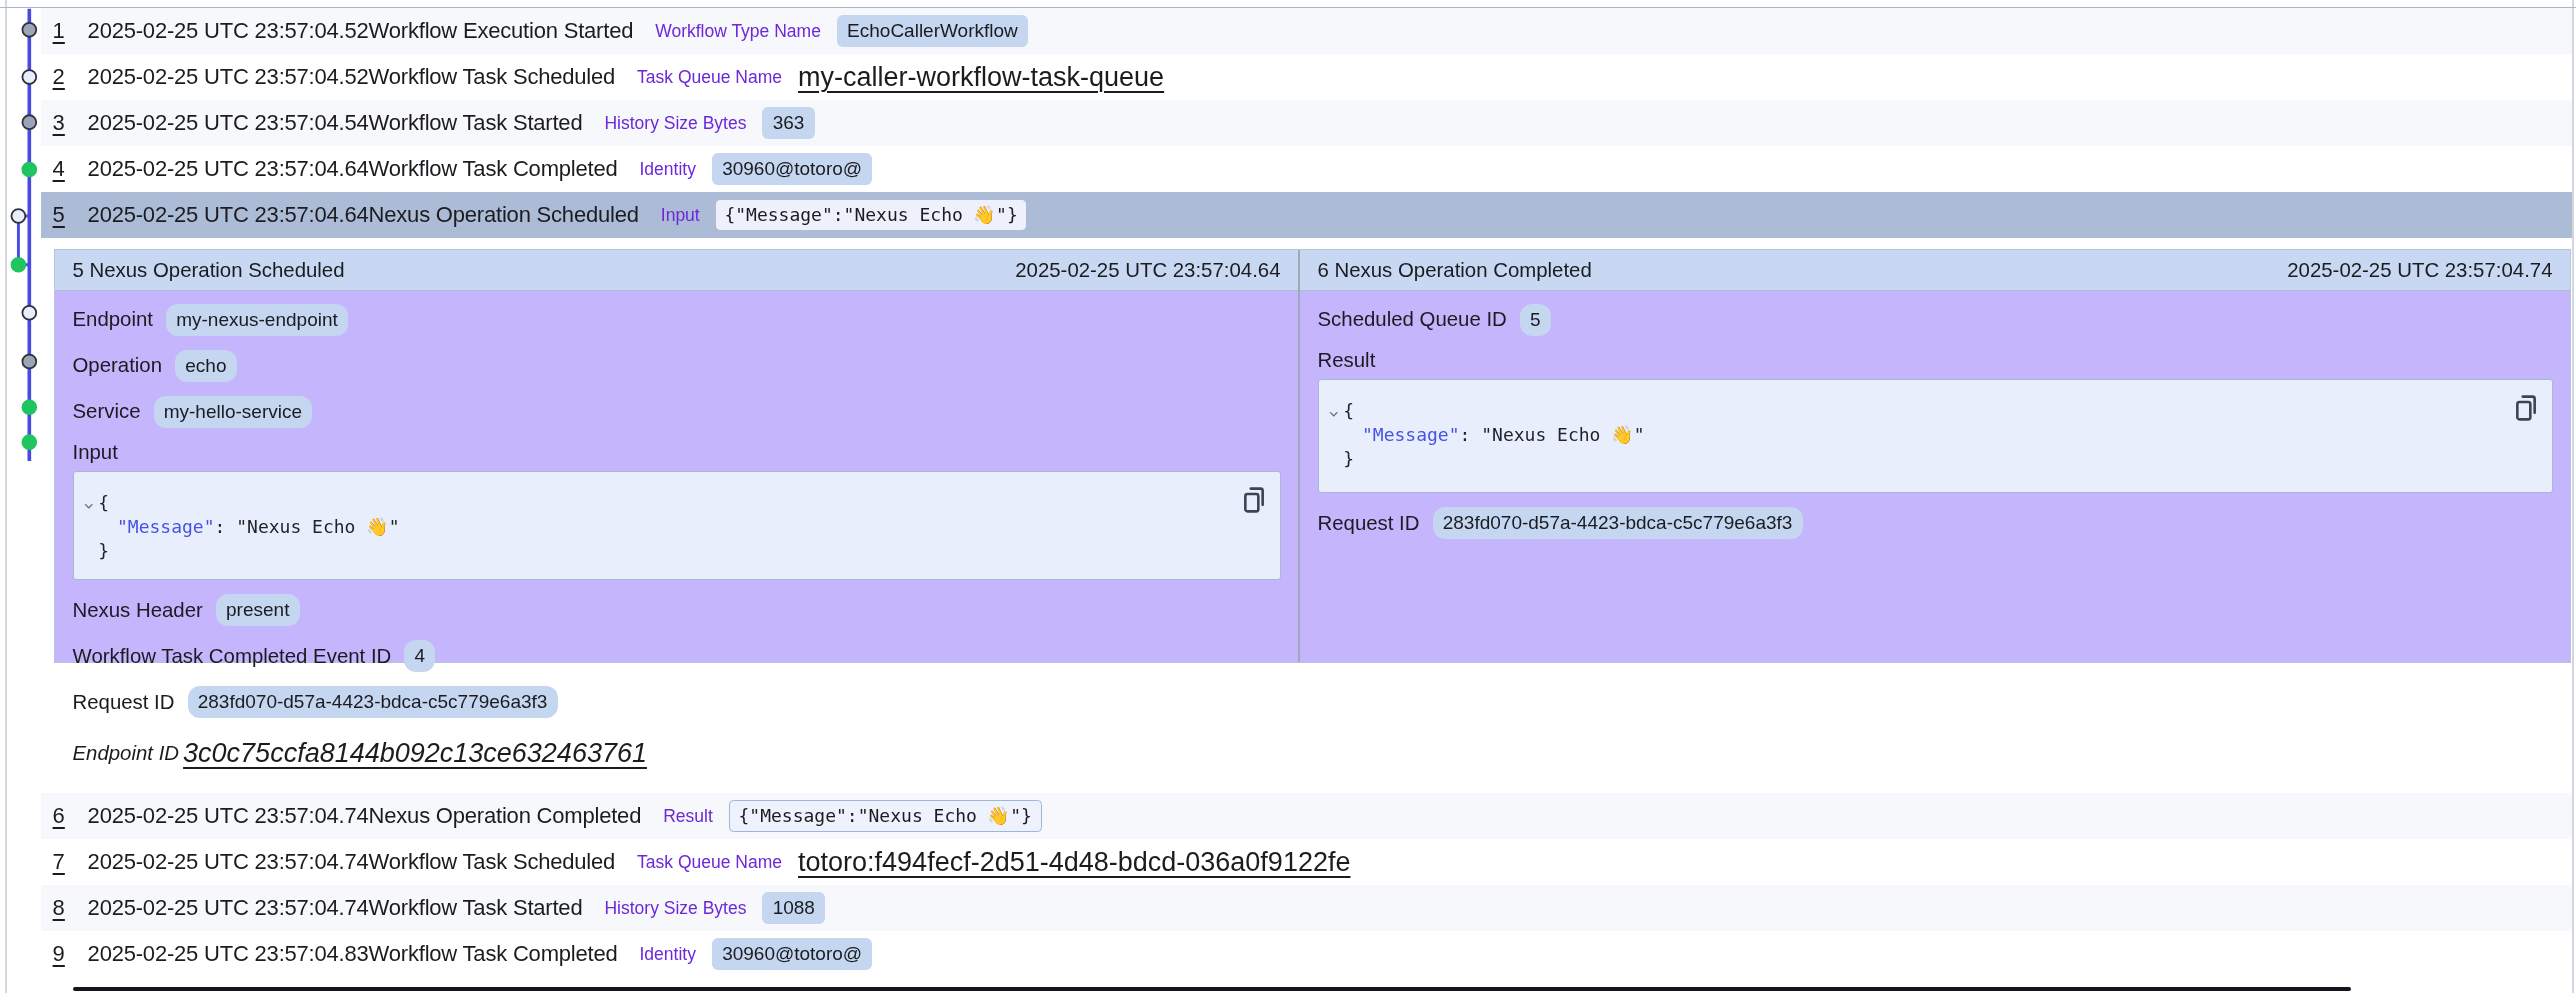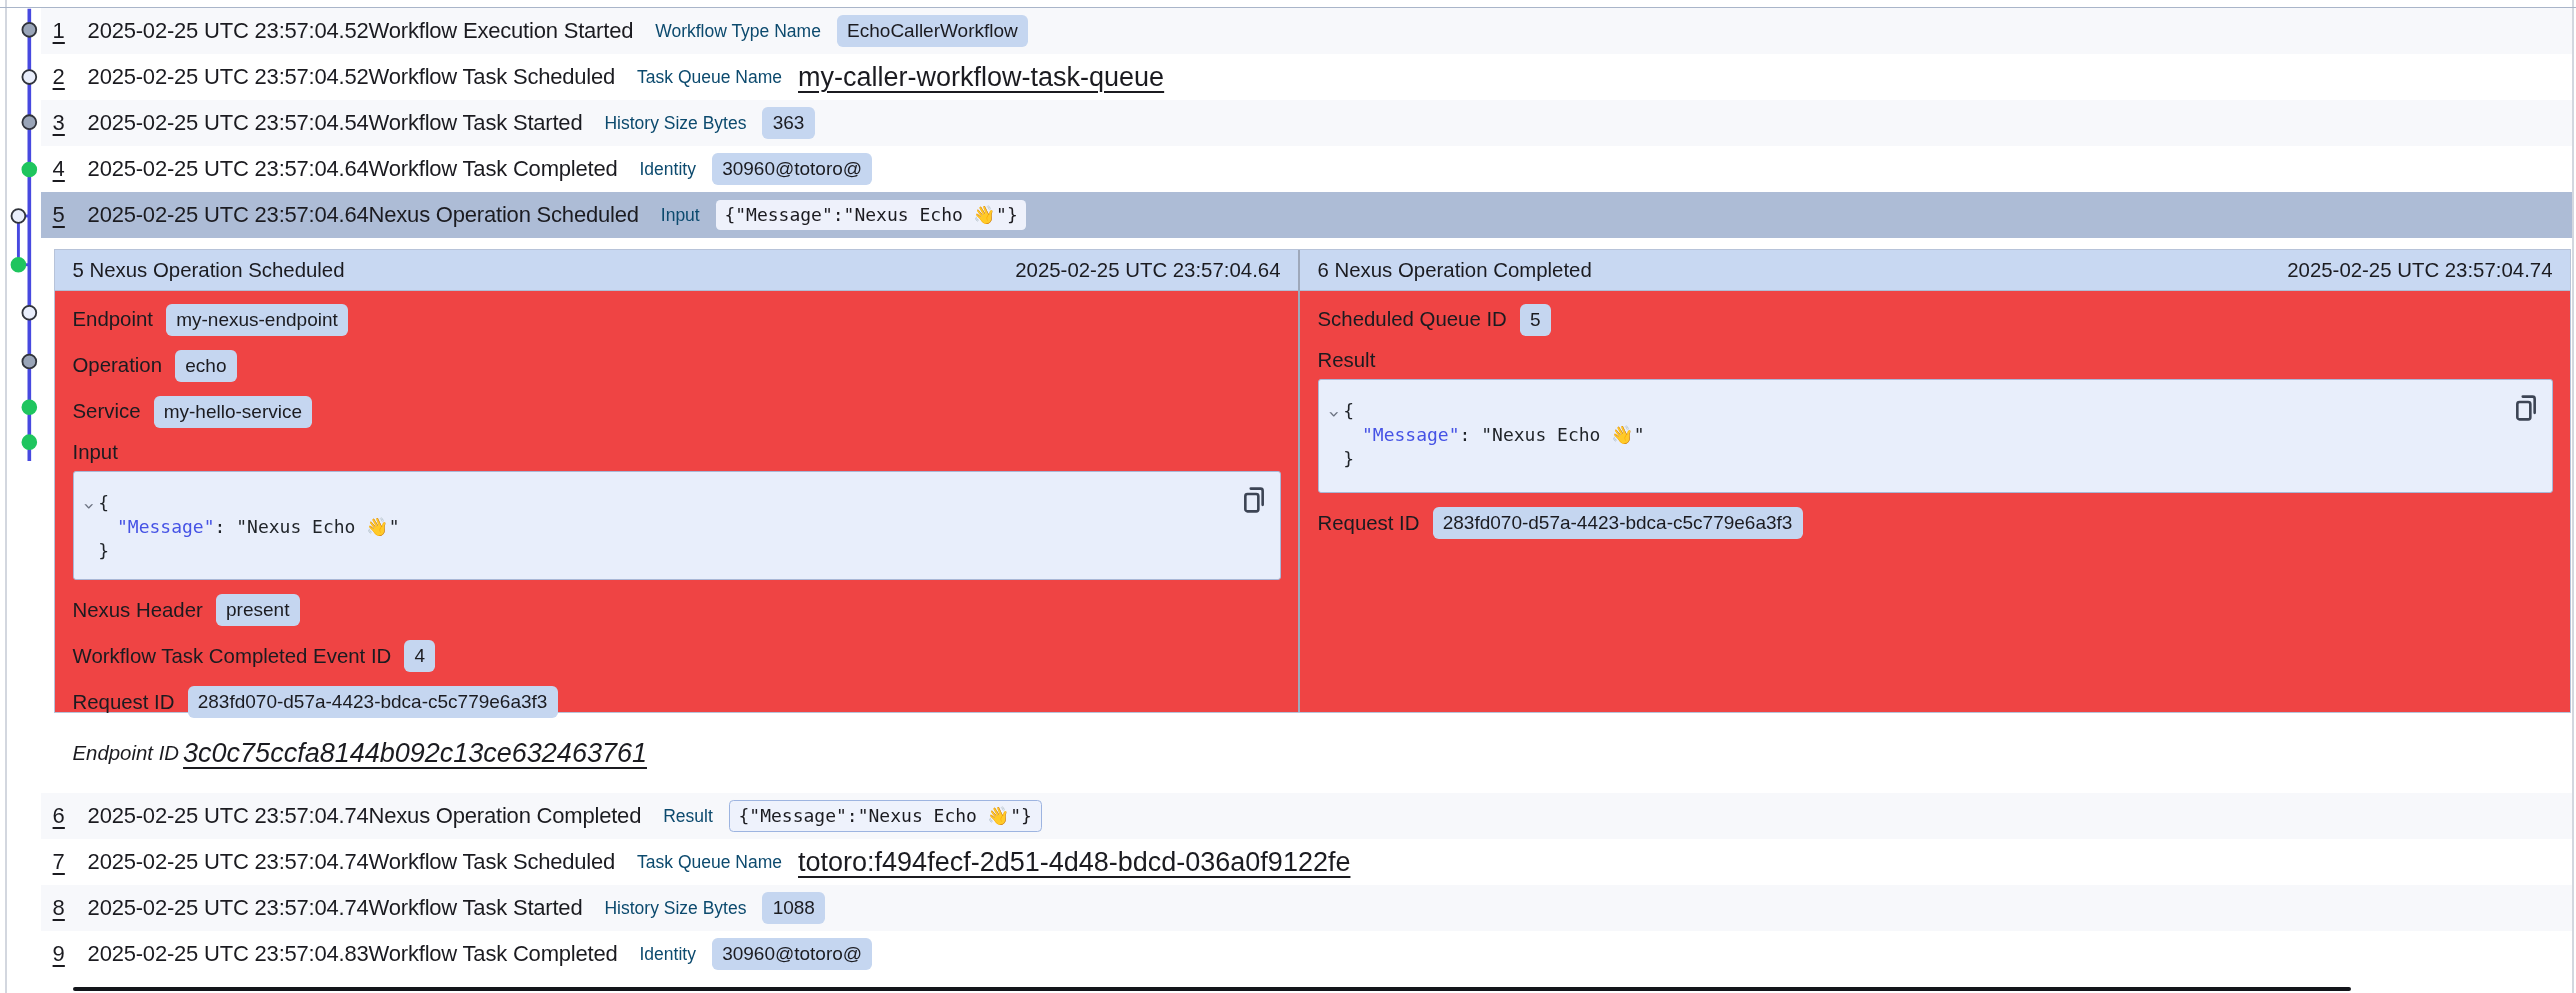--- a/index.html
+++ b/index.html
@@ -23,49 +23,49 @@
   
   .rows { position:absolute; left:41px; width:2531px; }
   .rows.top-group { top:8px; }
   .rows.bottom-group { top:793px; }
   .row { height:46px; display:flex; align-items:center; padding-left:11.6px; background:#ffffff; }
   .row.alt { background:#f7f8fb; }
   .row.selected { background:#adbcd6; }
   .row-num { width:35px; font-size:22px; text-decoration:underline; text-underline-offset:4.4px; }
   .row-ts  { width:281px; font-size:22px; letter-spacing:-0.2px; }
   .row-name { font-size:22px; font-weight:normal; letter-spacing:-0.2px; }
-  .row-lbl { margin-left:22px; font-size:17.5px; color:#0c4a6e; }
+  .row-lbl { margin-left:22px; font-size:17.5px; color:#6d28d9; }
   .row-val { margin-left:16px; }
   .badge {
     display:inline-block; background:#c5d6f0; border-radius:5.8px;
     padding:5.1px 10.2px; font-size:19px; line-height:22px;
   }
   .link { font-size:27px; text-decoration:underline; text-underline-offset:5.1px; text-decoration-thickness:1.5px; }
   .code-badge {
     display:inline-block; background:#eef1fb; border-radius:4.4px;
     padding:4.4px 8.7px; font-family:"DejaVu Sans Mono", monospace; font-size:18px; line-height:22px;
   }
   .code-badge.bordered { border:1.5px solid #9db4e0; background:#eef2fc; }
 
   
   .panels {
-    position:absolute; left:54px; top:249px; width:2517px; height:464px;
-    border:1.5px solid #b7c3d9; background:#ef4444; display:flex;justify-content:center;
+    position:absolute; left:54px; top:249px; width:2517px; height:414px;
+    border:1.5px solid #b7c3d9; background:#c4b5fd; display:flex;justify-content:center;
   }
   .panel { height:100%; }
   .panel.left { width:1245px; border-right:2.2px solid #9ea8ba; }
   .panel.right { flex:1; }
   .panel-header {
     height:41px; background:#c8d8f2; border-bottom:1.5px solid #b0bdd4;
     display:flex; align-items:center; justify-content:space-between;
     padding:0 17.5px; font-size:20.4px;
   }
   .panel-body { padding:5.8px 17.5px 0 17.5px; }
   .field-row { height:46px; display:flex; align-items:center; font-size:20.4px; }
-  .field-row .badge { margin-left:13px; font-size:19px; }
+  .field-row .badge { margin-left:13px; font-size:19px;border-radius:12px; }
   .field-row .link { margin-left:4px; }
   .section-label { height:36px; display:flex; align-items:center; font-size:20.4px; }
 
   .codeblock {
     position:relative; background:#e8eefb; border:1.5px solid #a9b7d6; border-radius:2.9px;
     font-family:"DejaVu Sans Mono", monospace; font-size:18px; line-height:24px;
     padding:19px 44px 0 14.5px; color:#1f2328;
   }
   .codeblock.h-left { height:109px; }
   .codeblock.h-right { height:114px; }

